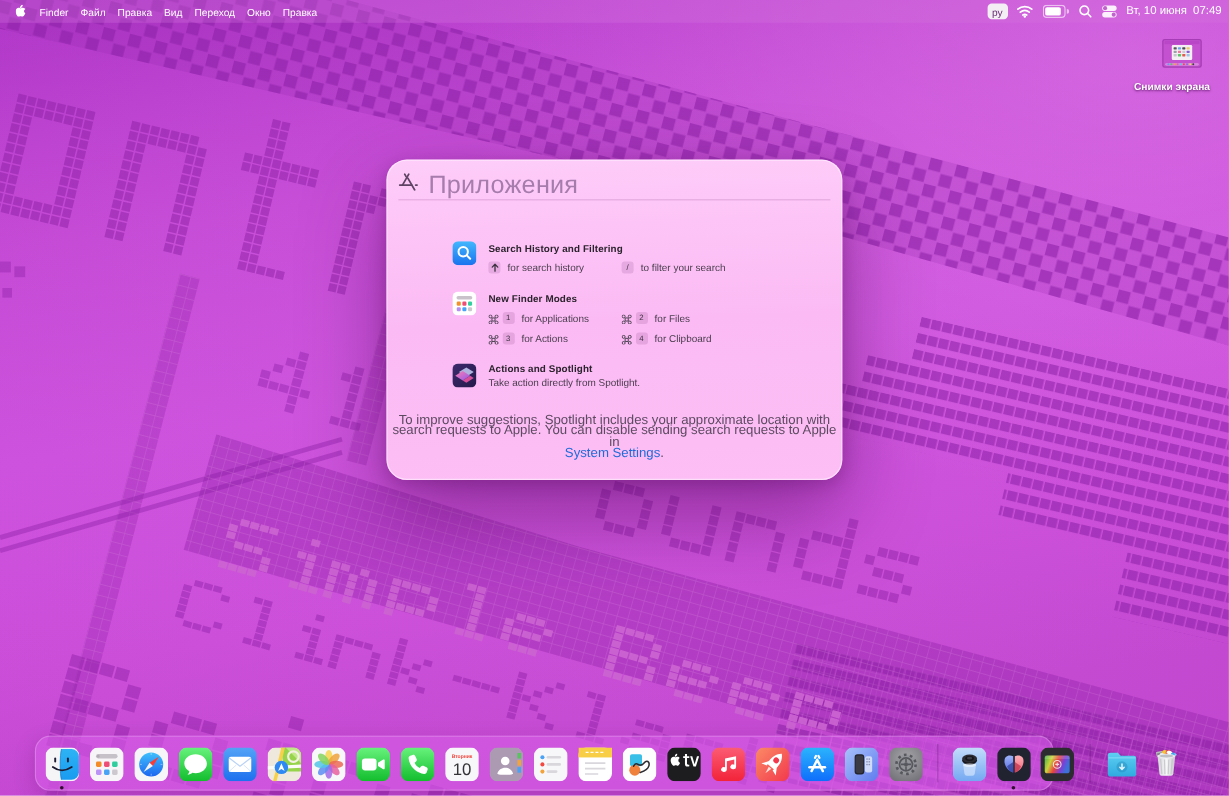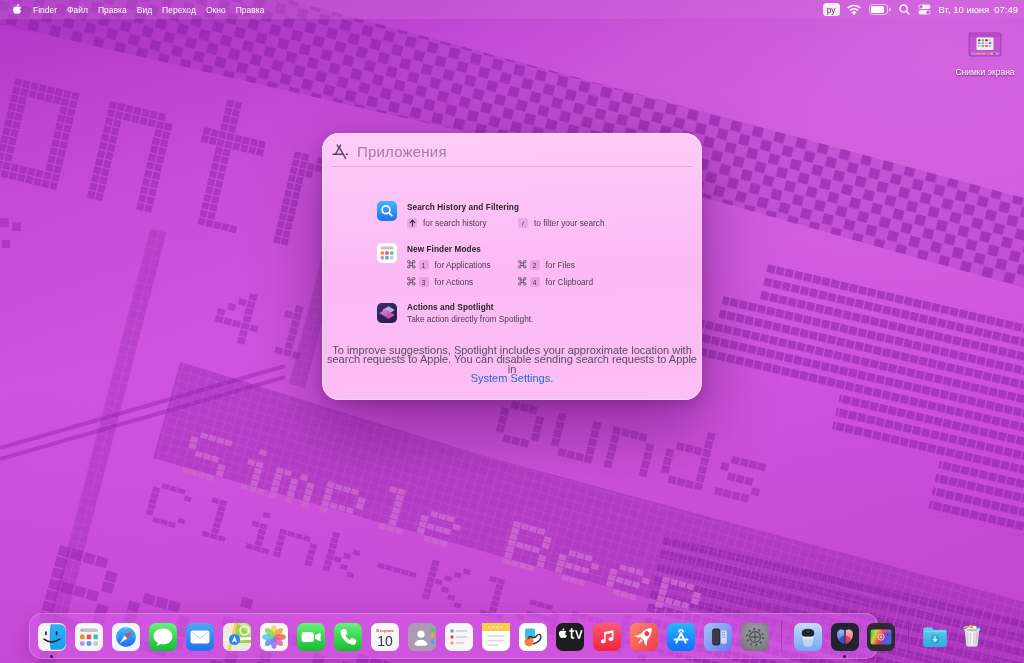--- a/index.html
+++ b/index.html
@@ -5,36 +5,36 @@
 #screen{position:relative;width:1024px;height:663px;background:#c24cce;overflow:hidden}
 .abs{position:absolute}
 #menubar{position:absolute;left:0;top:0;width:1024px;height:19px;background:rgba(212,115,220,0.32);
  display:flex;align-items:center;color:#fff;font-size:8.5px;}
 #menubar .item{margin-left:10px}
 #menubar .bold{font-weight:normal}
 #mright{position:absolute;right:0;top:0;height:19px;display:flex;align-items:center;color:#fff;font-size:9.5px}
 #win{position:absolute;left:322px;top:133px;width:380px;height:267px;border-radius:17px;
  background:linear-gradient(178deg,#fecdf9 0%,#fbbaf4 50%,#fcbef5 100%);
  box-shadow:0 30px 70px rgba(70,0,80,0.45),0 4px 14px rgba(70,0,80,0.25), inset 0 0 0 1px rgba(255,255,255,0.5);}
-.wtitle{position:absolute;left:35px;top:10px;font-size:15px;color:#a67cac;letter-spacing:0.2px}
+.wtitle{position:absolute;left:35px;top:10px;font-size:21px;color:#a67cac;letter-spacing:0.2px}
 .wsep{position:absolute;left:10px;top:33px;width:360px;height:1px;background:rgba(150,80,150,0.25)}
 .rowtitle{position:absolute;font-size:8.2px;font-weight:bold;color:#2a222c;white-space:nowrap;letter-spacing:0.1px}
-.rowtext{position:absolute;font-size:8.3px;color:#4a3e4e;white-space:nowrap;display:flex;align-items:flex-start}
+.rowtext{position:absolute;font-size:8.3px;color:#4a3e4e;white-space:nowrap;display:flex;align-items:flex-end}
 .kbd{display:inline-flex;align-items:center;justify-content:center;min-width:10px;height:10px;border-radius:2.5px;
  background:rgba(155,85,150,0.22);color:#3c3040;font-size:6.5px;padding:0 1px;margin-right:6px}
 .cmd{margin-right:3px;display:inline-block}
 .footer{position:absolute;left:0;width:380px;text-align:center;font-size:11px;color:#5c4a60;line-height:9.4px}
 .footer a{color:#1f6bd8;text-decoration:none}
 #dock{position:absolute;left:29px;top:613px;width:849px;height:46px;border-radius:13px;
  background:rgba(213,92,230,0.60);box-shadow:inset 0 0 0 1px rgba(255,255,255,0.22), 0 6px 18px rgba(80,10,90,0.22);}
 .dicon{position:absolute;top:10px;width:28px;height:28px}
 .dsep{position:absolute;top:7px;width:1px;height:32px;background:rgba(80,25,90,0.28)}
 .ddot{position:absolute;top:42px;width:3px;height:3px;border-radius:50%;background:#31102e}
 #deskicon{position:absolute;left:968px;top:32px;width:34px;height:25px}
-#desklabel{position:absolute;left:945px;top:67px;width:80px;text-align:center;color:#fff;font-size:8.5px;font-weight:normal;
+#desklabel{position:absolute;left:945px;top:67px;width:80px;text-align:left;color:#fff;font-size:8.5px;font-weight:bold;
  text-shadow:0 1px 2px rgba(60,0,70,0.8)}
 </style></head><body>
 <div id="screen">
 <svg width="1024" height="663" viewBox="0 0 1024 663" style="position:absolute;left:0;top:0">
       <defs>
 <linearGradient id="bg" x1="0" y1="0" x2="0.25" y2="1">
 <stop offset="0" stop-color="#ad34c6"></stop>
           <stop offset="0.3" stop-color="#c348d4"></stop>
 <stop offset="0.55" stop-color="#cc50dd"></stop>
           <stop offset="0.8" stop-color="#ca4cd8"></stop>

